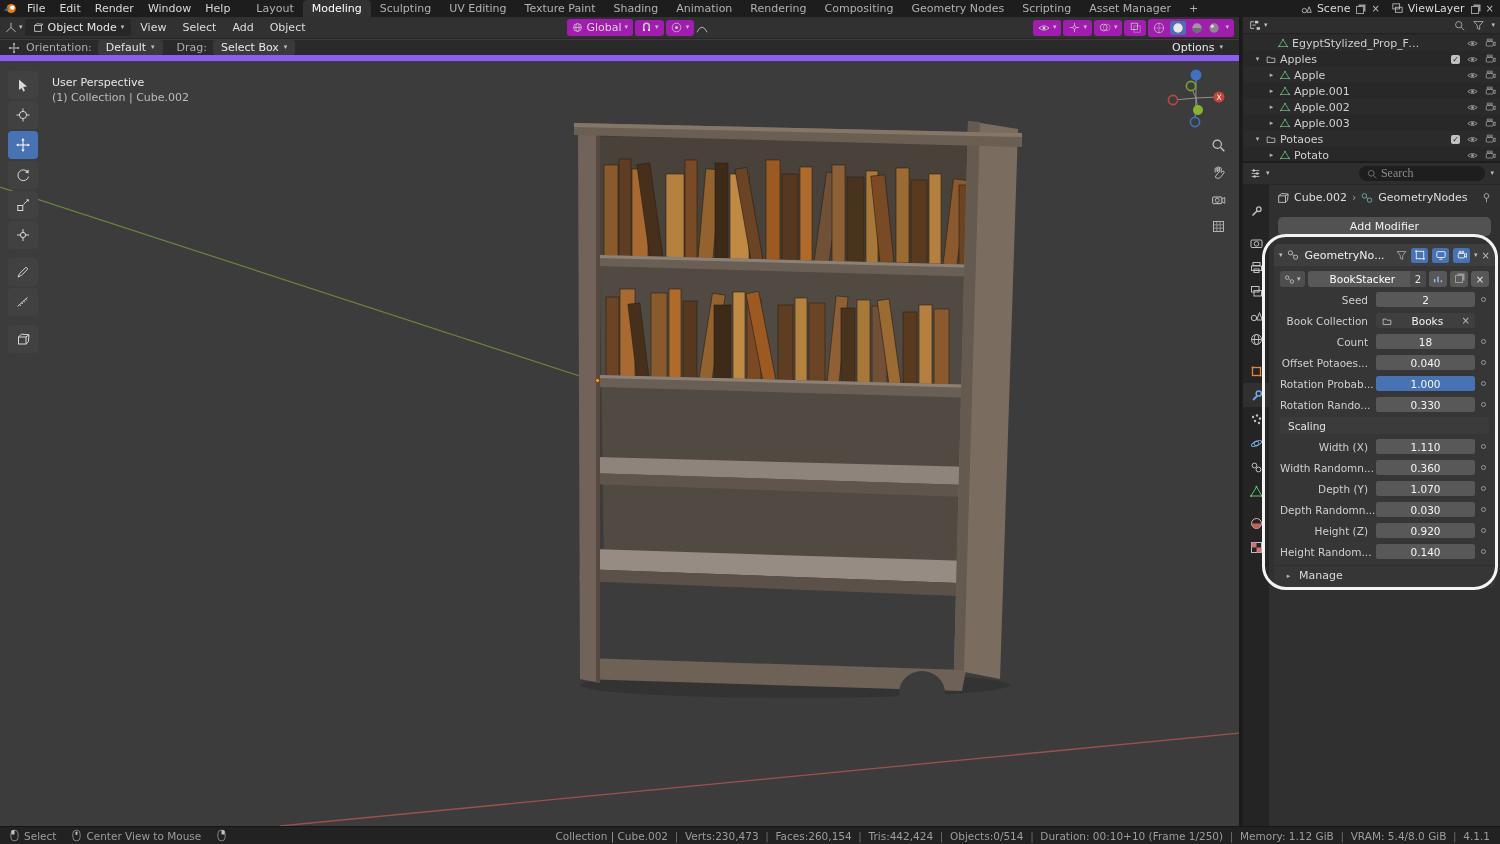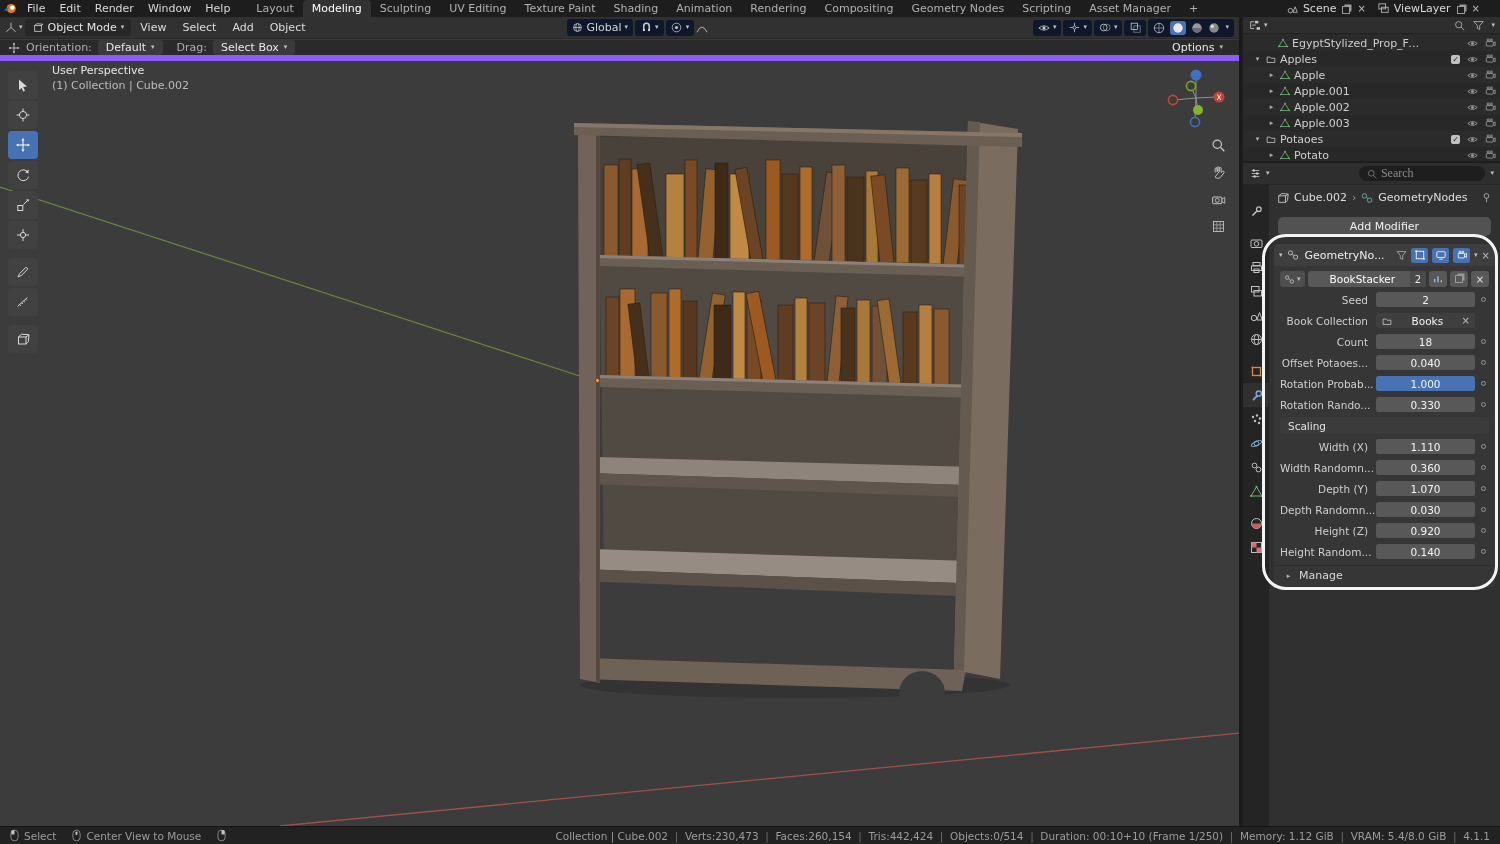--- a/index.html
+++ b/index.html
@@ -8,46 +8,46 @@
   svg { display:block; }
 
   
   .topbar { position:absolute; top:0; left:0; right:0; height:17px; display:flex; align-items:flex-end; background:#1d1d1d; z-index:20; }
   .appmenu { display:flex; align-items:center; height:17px; }
   .logo { width:20px; height:15px; display:flex; align-items:center; justify-content:center; }
   .menu-item { padding:0 7px; height:17px; line-height:17px; color:#d9d9d9; cursor:default; }
   .tabs { display:flex; margin-left:10px; height:17px; align-items:flex-end; }
   .wtab { padding:2px 9px 2px; color:#b1b1b1; border-radius:4px 4px 0 0; line-height:13px;margin-top:44px; }
   .wtab.active { background:#323232; color:#ffffff; }
-  .topbar-right { margin-left:auto; display:flex; align-items:center; gap:4px; padding-right:20px; height:17px; }
+  .topbar-right { margin-left:auto; display:flex; align-items:center; gap:4px; padding-right:6px; height:17px; }
   .tb-widget { display:flex; align-items:center; gap:4px; color:#d9d9d9; }
   .mini-ic { width:12px; height:12px; display:inline-flex; align-items:center; justify-content:center; }
   .caret { font-size:7px; color:#bfbfbf; line-height:1; }
   .copy-ic { width:8px; height:8px; border:1px solid #9a9a9a; box-shadow:2px -2px 0 -0.5px #9a9a9a; margin:2px 3px 0 2px; }
   .x-ic { color:#bdbdbd; font-size:10px; }
 
   
   .viewport { position:absolute; top:17px; left:0; width:1241px; height:809px; background:#3c3c3c; overflow:hidden; border-right:2px solid #191919; }
   .vp-header { position:absolute; top:0; left:0; right:0; height:22px; background:#313131; border-bottom:1px solid #262626; display:flex; align-items:center; padding:0 5px; gap:2px; z-index:10; }
   .pill { display:flex; align-items:center; gap:4px; background:#272727; border-radius:3px; padding:2px 7px; color:#e3e3e3; }
   .hmenu { padding:2px 7px; color:#dcdcdc; border-radius:3px; }
-  .hgroup { display:flex; align-items:center; gap:3px; padding:2px 5px; background:#0f172a; border-radius:3px; }
+  .hgroup { display:flex; align-items:center; gap:3px; padding:2px 5px; background:#a21caf; border-radius:3px; }
   .vp-tools { position:absolute; top:23px; left:0; right:0; height:21px; background:#2a2a2a; border-bottom:6px solid #8b5cf6; display:flex; align-items:center; padding:0 8px; gap:6px; z-index:10; }
   .label-dim { color:#aeaeae; }
   .dd { display:flex; align-items:center; gap:5px; background:#3a3a3a; border-radius:3px; padding:1px 8px; color:#e8e8e8; }
   .vp-tools .spacer, .vp-header .autospace { margin-left:auto; }
 
   
   .toolcol { position:absolute; left:8px; top:54px; display:flex; flex-direction:column; gap:2px; z-index:9; }
   .tool { width:30px; height:28px; background:#414141; border-radius:4px; display:flex; align-items:center; justify-content:center; }
   .tool.active { background:#4772b3; }
   .toolgap { height:5px; }
 
   
-  .vp-overlay-text { position:absolute; left:52px; top:46px; z-index:8; line-height:15px; }
+  .vp-overlay-text { position:absolute; left:52px; top:58px; z-index:8; line-height:15px; }
   .vp-overlay-text .l1 { color:#e6e6e6; }
   .vp-overlay-text .l2 { color:#bcbcbc; }
 
   
   .gizmo { position:absolute; left:1165px; top:50px; z-index:9; }
   .navcol { position:absolute; left:1208px; top:118px; display:flex; flex-direction:column; gap:7px; z-index:9; }
   .navbtn { width:20px; height:20px; display:flex; align-items:center; justify-content:center; border-radius:10px; }
 
   .origin-dot { position:absolute; left:595px; top:361px; width:5px; height:5px; border-radius:50%; background:#ff9a40; border:1px solid #7a3c00; z-index:7; }
 

